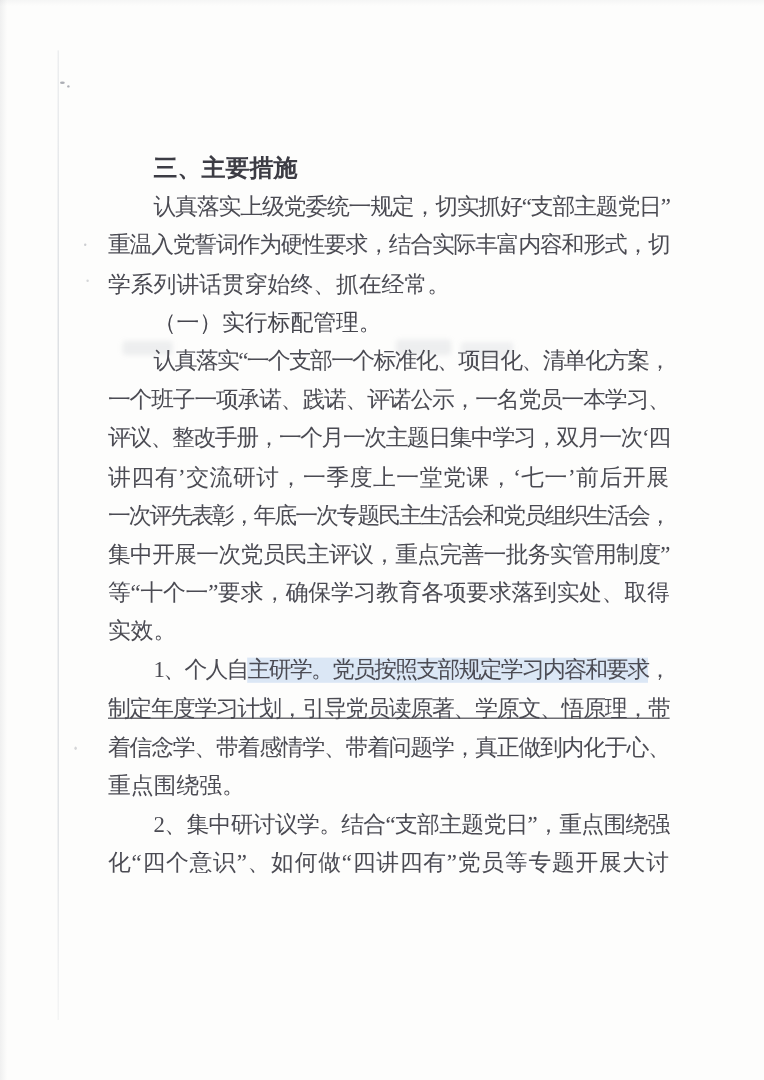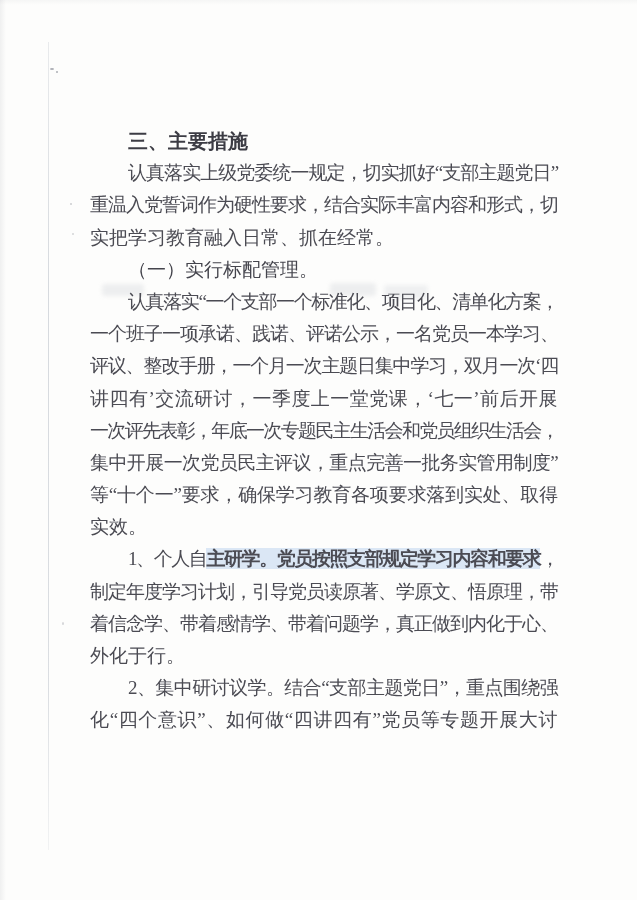--- a/index.html
+++ b/index.html
@@ -31,51 +31,51 @@
   .sm3{left:384px;top:285px;width:44px;height:14px;background:rgba(120,130,152,.10);}
   
   #text-block{
     position:absolute;left:90px;top:125px;width:468px;
     color:#4b4b53;font-size:19px;
   }
   .line{height:32.2px;line-height:32.2px;white-space:nowrap;}
   .indent{padding-left:38px;}
   .heading{font-weight:600;color:#3c3c44;font-size:20px;}
   .subheading{color:#45454d;}
-  .hl{background:#dbe7f5;color:inherit;font-weight:bold;}
+  .hl{background:#dbe7f5;color:inherit;}
 </style>
 </head>
 <body>
 
 <div id="page">
   <div class="edge-left"></div>
   <div class="edge-top"></div>
   <div class="fold-line"></div>
   <div class="speck sp1"></div>
   <div class="speck sp2"></div>
   <div class="speck sp3"></div>
   <div class="speck sp4"></div>
   <div class="speck sp5"></div>
   <div class="smudge sm1"></div>
   <div class="smudge sm2"></div>
   <div class="smudge sm3"></div>
   <div id="text-block" style="color: rgb(75, 75, 83);">
       <div class="line indent heading"><span class="ln">三、主要措施</span></div>
       <div class="line indent"><span class="ln" style="letter-spacing: -0.95px;">认真落实上级党委统一规定，切实抓好“支部主题党日”</span></div>
       <div class="line"><span class="ln" style="letter-spacing: -1px;">重温入党誓词作为硬性要求，结合实际丰富内容和形式，切</span></div>
-      <div class="line"><span class="ln">实把学习教育融入日常、抓在经常。</span></div>
+      <div class="line"><span class="ln">学系列讲话贯穿始终、抓在经常。</span></div>
       <div class="line indent subheading"><span class="ln">（一）实行标配管理。</span></div>
       <div class="line indent"><span class="ln" style="letter-spacing: -1.38px;">认真落实“一个支部一个标准化、项目化、清单化方案，</span></div>
       <div class="line"><span class="ln" style="letter-spacing: -1px;">一个班子一项承诺、践诺、评诺公示，一名党员一本学习、</span></div>
       <div class="line"><span class="ln" style="letter-spacing: -1.2px;">评议、整改手册，一个月一次主题日集中学习，双月一次‘四</span></div>
       <div class="line"><span class="ln" style="letter-spacing: 0.46px;">讲四有’交流研讨，一季度上一堂党课，‘七一’前后开展</span></div>
       <div class="line"><span class="ln" style="letter-spacing: -1.67px;">一次评先表彰，年底一次专题民主生活会和党员组织生活会，</span></div>
       <div class="line"><span class="ln" style="letter-spacing: -0.59px;">集中开展一次党员民主评议，重点完善一批务实管用制度”</span></div>
       <div class="line"><span class="ln" style="letter-spacing: -0.19px; text-align: center;">等“十个一”要求，确保学习教育各项要求落到实处、取得</span></div>
       <div class="line"><span class="ln">实效。</span></div>
       <div class="line indent"><span class="ln" style="letter-spacing: -1.42px;"><span>1、个人自</span><span class="hl" style="background: rgb(219, 231, 245);">主研学。党员按照支部规定学习内容和要求</span><span>，</span></span></div>
-      <div class="line"><span class="ln" style="letter-spacing: -1px;">制定年度学习计划，引导党员读原著、学原文、悟原理，带</span></div>
+      <div class="line"><span class="ln" style="letter-spacing: -1px; text-decoration: underline;">制定年度学习计划，引导党员读原著、学原文、悟原理，带</span></div>
       <div class="line"><span class="ln" style="letter-spacing: -1px;">着信念学、带着感情学、带着问题学，真正做到内化于心、</span></div>
-      <div class="line"><span class="ln">外化于行。</span></div>
+      <div class="line"><span class="ln">重点围绕强。</span></div>
       <div class="line indent"><span class="ln" style="letter-spacing: -0.57px;">2、集中研讨议学。结合“支部主题党日”，重点围绕强</span></div>
       <div class="line"><span class="ln" style="letter-spacing: 0.63px;">化“四个意识”、如何做“四讲四有”党员等专题开展大讨</span></div>
     </div>
 </div>
 
 </body></html>

